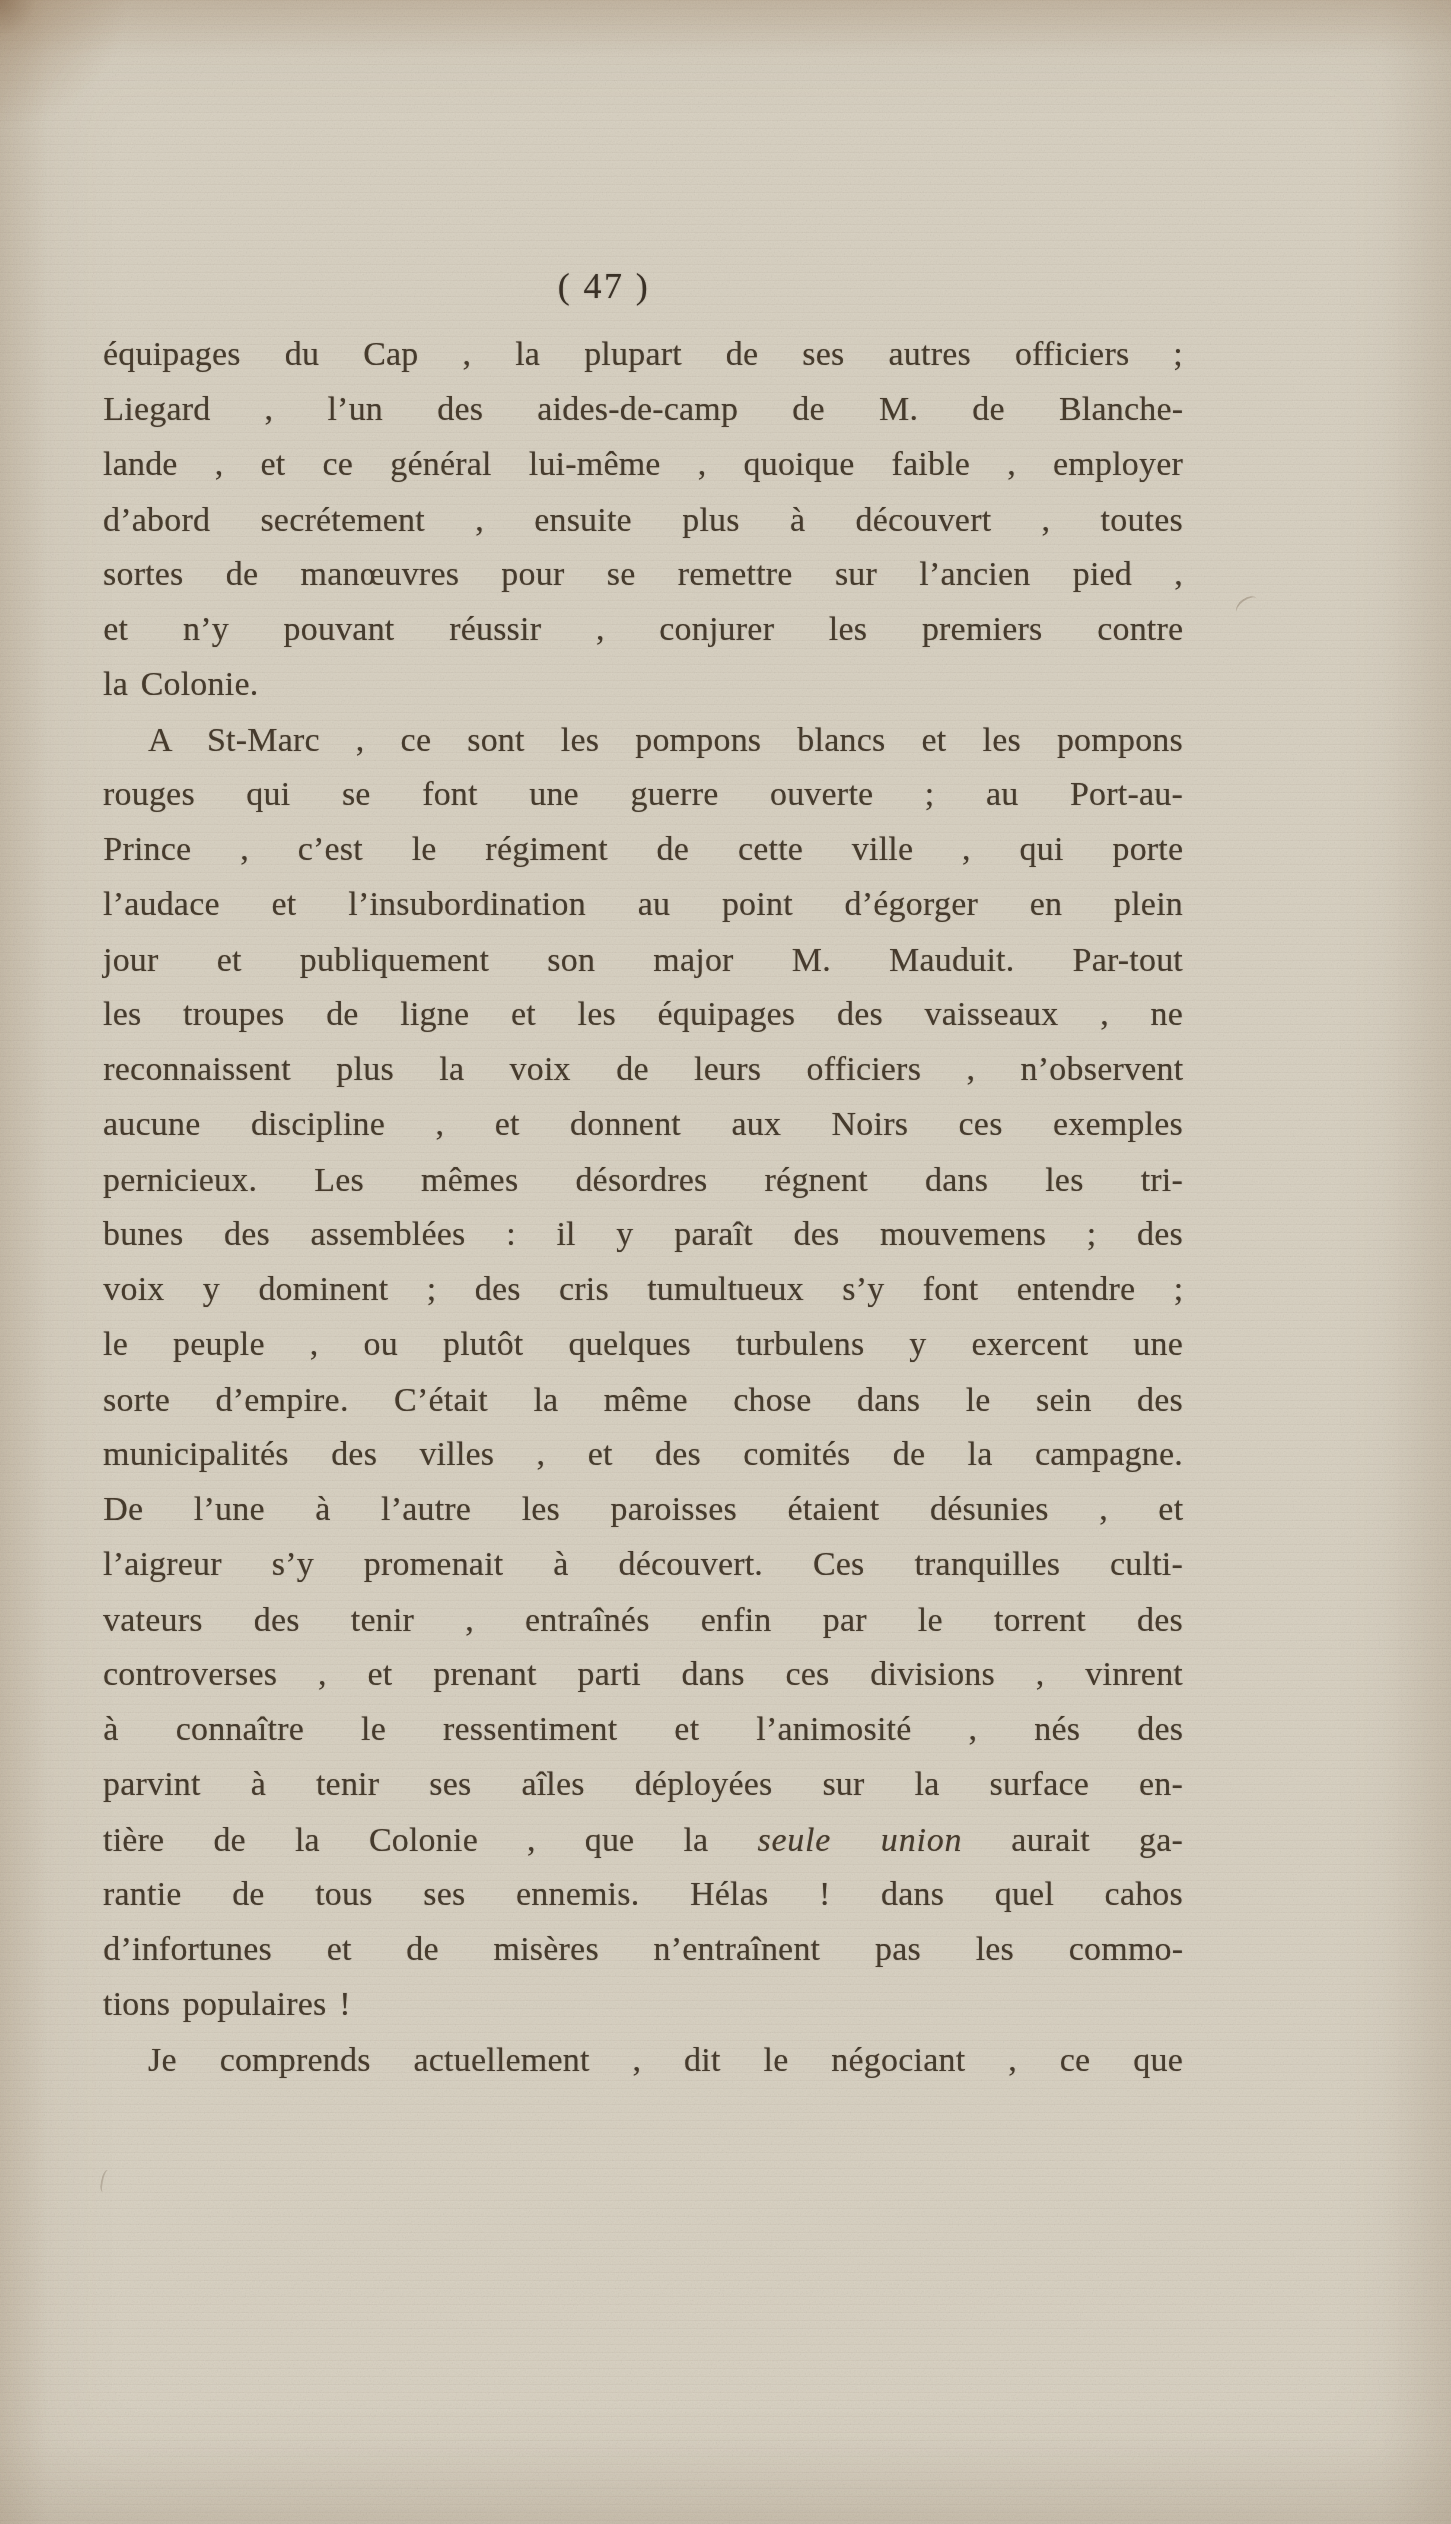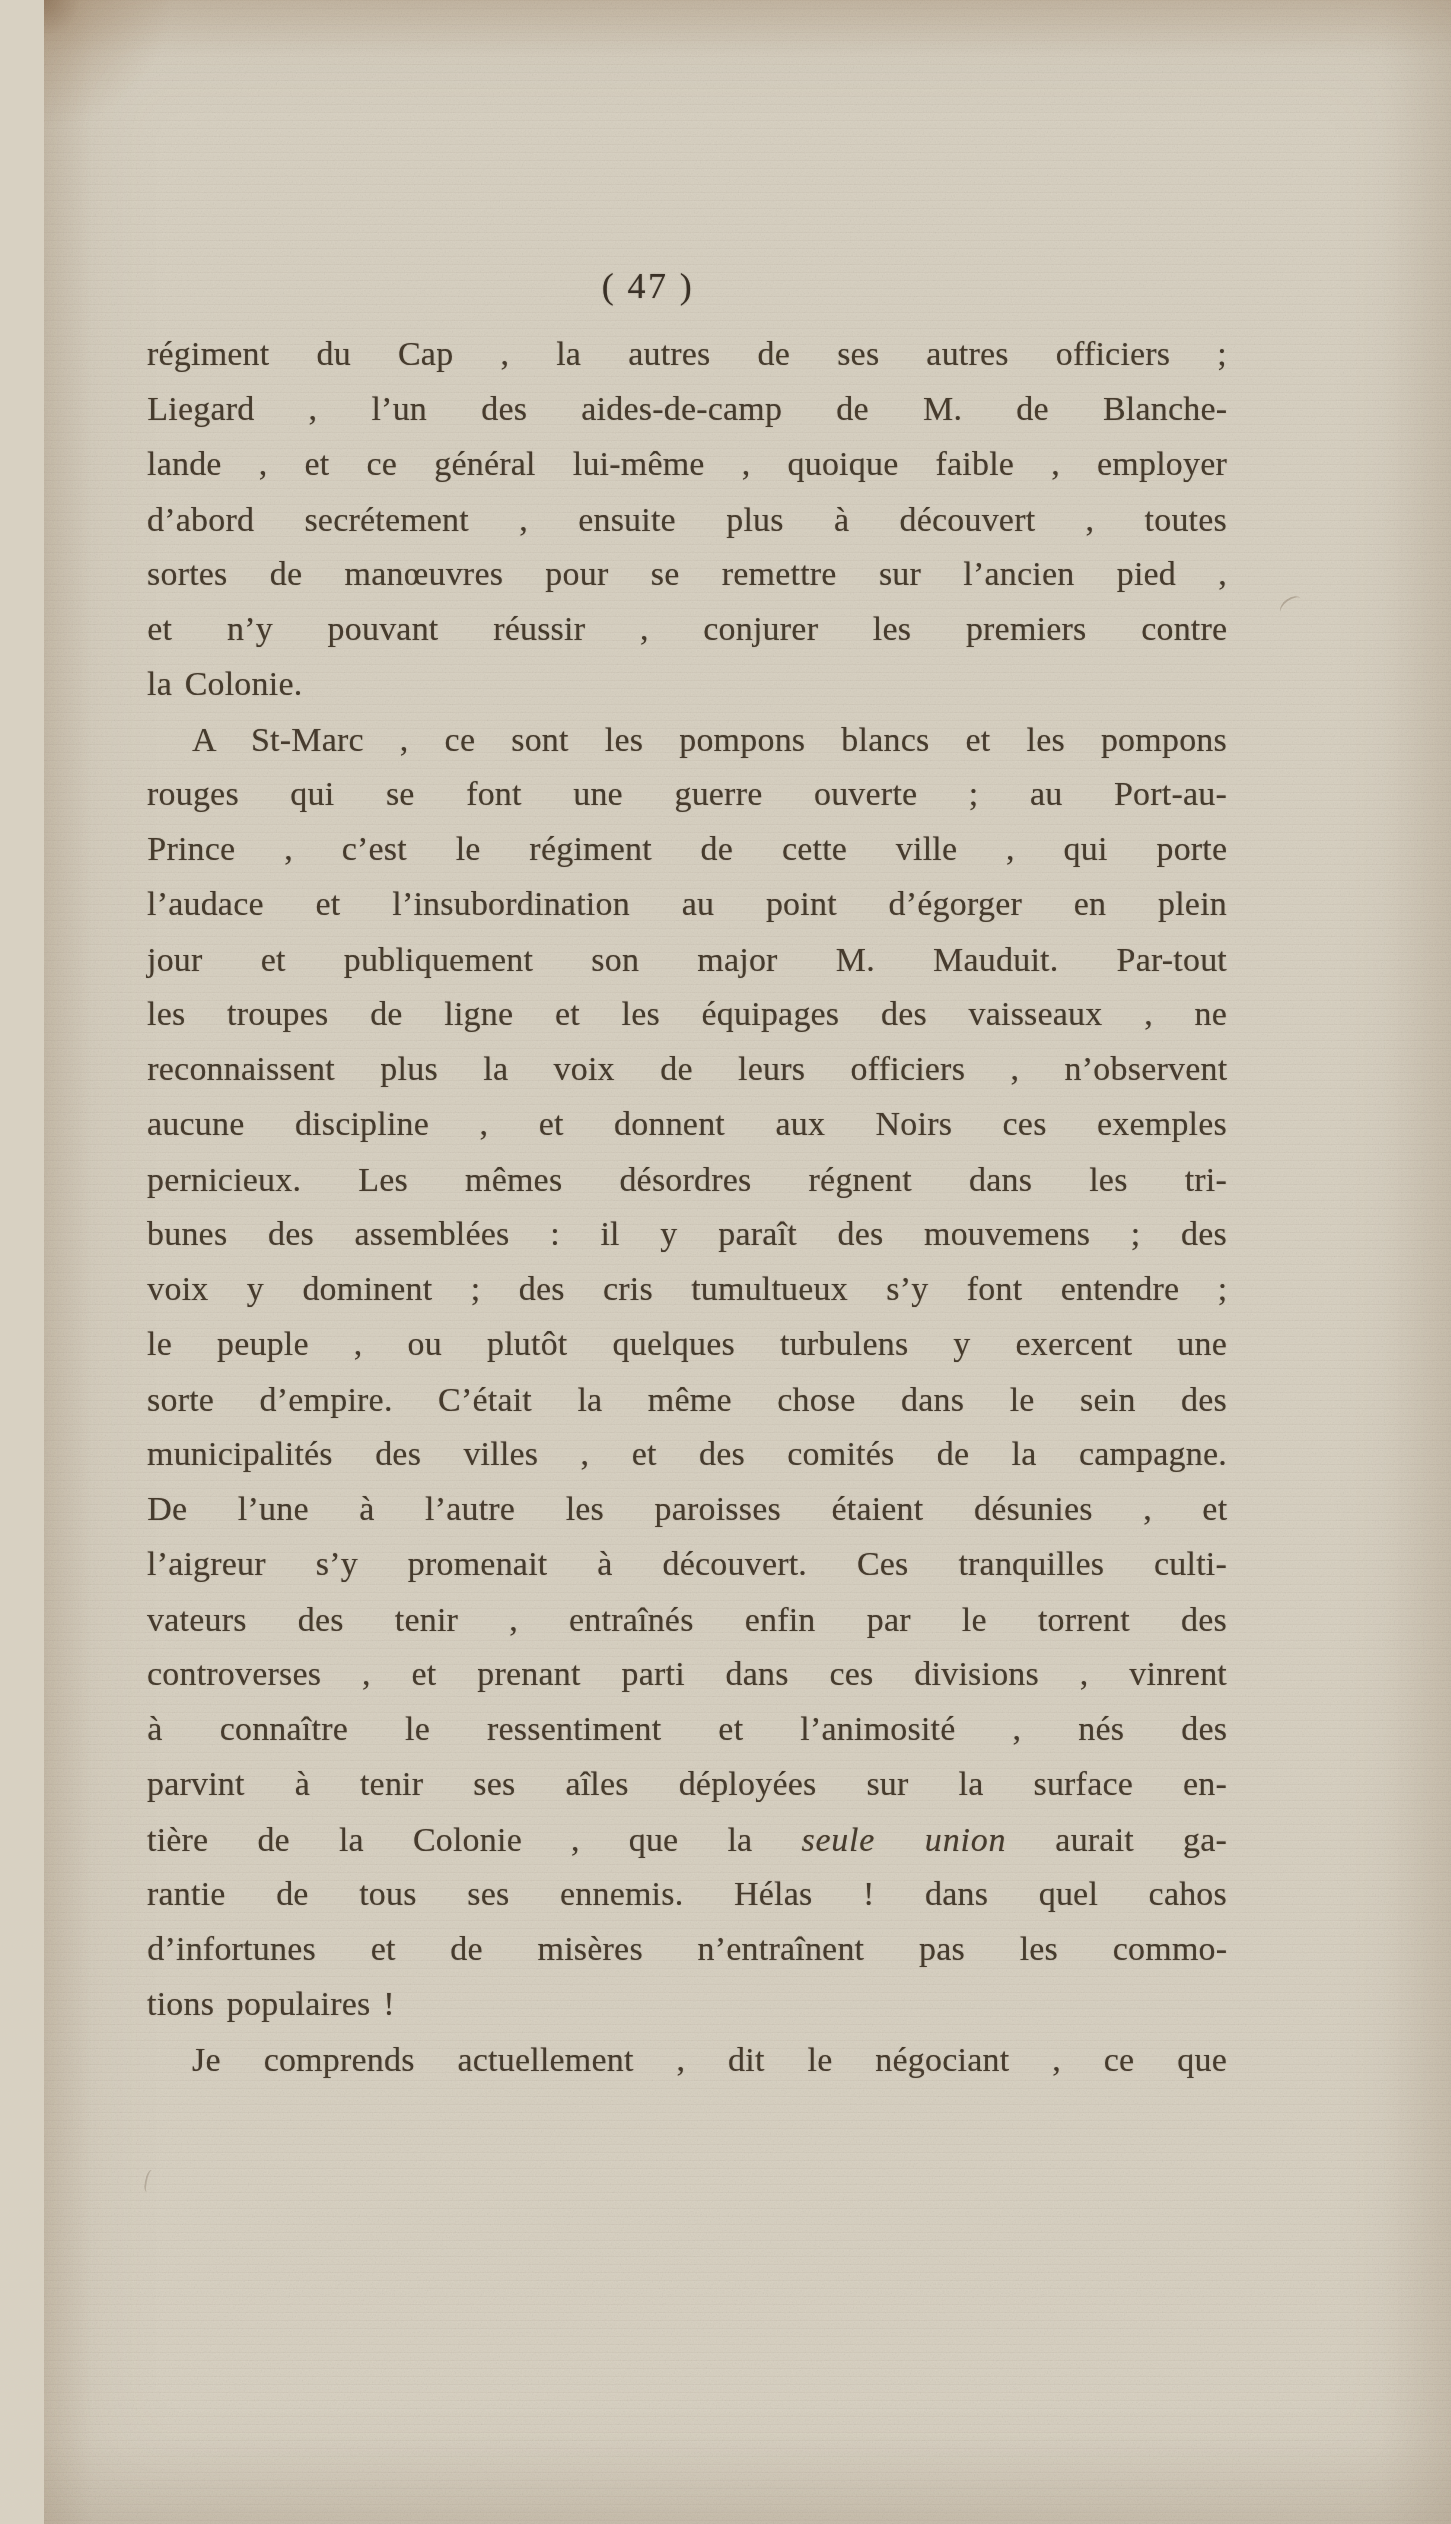--- a/index.html
+++ b/index.html
@@ -22,21 +22,20 @@
       linear-gradient(to bottom, rgba(160,128,95,0.22) 0px, rgba(160,128,95,0.0) 56px),
       linear-gradient(to right, rgba(150,125,95,0.14) 0px, rgba(150,125,95,0.0) 48px),
       linear-gradient(to left, rgba(140,118,92,0.10) 0px, rgba(140,118,92,0.0) 72px),
       linear-gradient(to top, rgba(140,118,92,0.10) 0px, rgba(140,118,92,0.0) 88px),
       repeating-linear-gradient(to bottom,
         rgba(128,112,90,0.055) 0px, rgba(128,112,90,0.055) 0.8px,
         rgba(255,255,252,0.05) 1.6px, rgba(210,200,182,0.0) 3.2px,
         rgba(210,200,182,0.0) 8px),
       #d8d1c2;
     box-shadow: inset 0 0 112px rgba(125,100,72,0.22);
-    margin-left: 44px;
   }
   .grain {
     position: absolute;
     inset: 0;
     opacity: 0.14;
     mix-blend-mode: multiply;
     pointer-events: none;
   }
   .page-number {
     position: absolute;
@@ -104,21 +103,21 @@
     <filter id="g">
       <feTurbulence type="fractalNoise" baseFrequency="0.55" numOctaves="2" stitchTiles="stitch"></feTurbulence>
       <feColorMatrix type="saturate" values="0"></feColorMatrix>
     </filter>
     <rect width="100%" height="100%" filter="url(#g)"></rect>
   </svg>
 
   <div class="page-number">( 47 )</div>
 
   <div class="text-block">
-      <div class="line"><span>régiment du Cap , la autres de ses autres officiers ;</span></div>
+      <div class="line"><span>équipages du Cap , la plupart de ses autres officiers ;</span></div>
       <div class="line"><span>Liegard , l’un des aides-de-camp de M. de Blanche-</span></div>
       <div class="line"><span>lande , et ce général lui-même , quoique faible , employer</span></div>
       <div class="line"><span>d’abord secrétement , ensuite plus à découvert , toutes</span></div>
       <div class="line"><span>sortes de manœuvres pour se remettre sur l’ancien pied ,</span></div>
       <div class="line"><span>et n’y pouvant réussir ,  conjurer les premiers contre</span></div>
       <div class="line nojust"><span>la Colonie.</span></div>
       <div class="line indent"><span>A St-Marc , ce sont les pompons blancs et les pompons</span></div>
       <div class="line"><span>rouges qui se font une guerre  ouverte ;  au Port-au-</span></div>
       <div class="line"><span>Prince ,  c’est le régiment de cette ville  ,  qui porte</span></div>
       <div class="line"><span>l’audace et l’insubordination au point d’égorger en plein</span></div>

